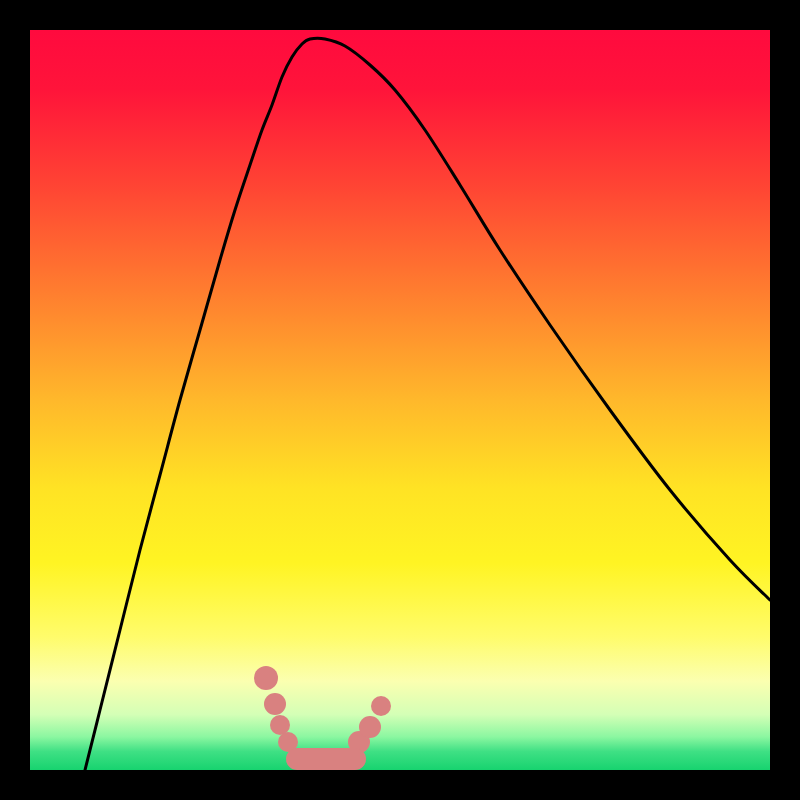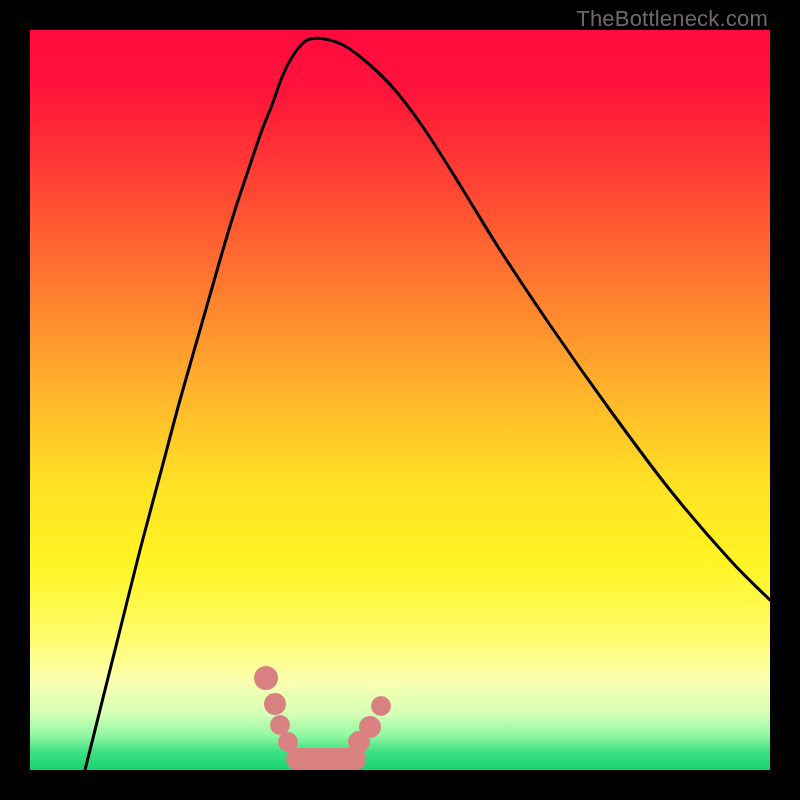--- a/index.html
+++ b/index.html
@@ -82,14 +82,13 @@
           <circle cx="245" cy="674" r="11" fill="#d98180"></circle>
           <circle cx="250" cy="695" r="10" fill="#d98180"></circle>
           <circle cx="258" cy="712" r="10" fill="#d98180"></circle>
           <circle cx="329" cy="712" r="11" fill="#d98180"></circle>
           <circle cx="340" cy="697" r="11" fill="#d98180"></circle>
           <circle cx="351" cy="676" r="10" fill="#d98180"></circle>
         </g>
       <rect id="bottomBand" rx="11" ry="11" fill="#d98180" stroke="none" x="256" y="718" width="80" height="22"></rect>
     </svg>
   </div>
-  <div class="watermark">TheBottleneck.com</div>
 </div>
 
 </body></html>

